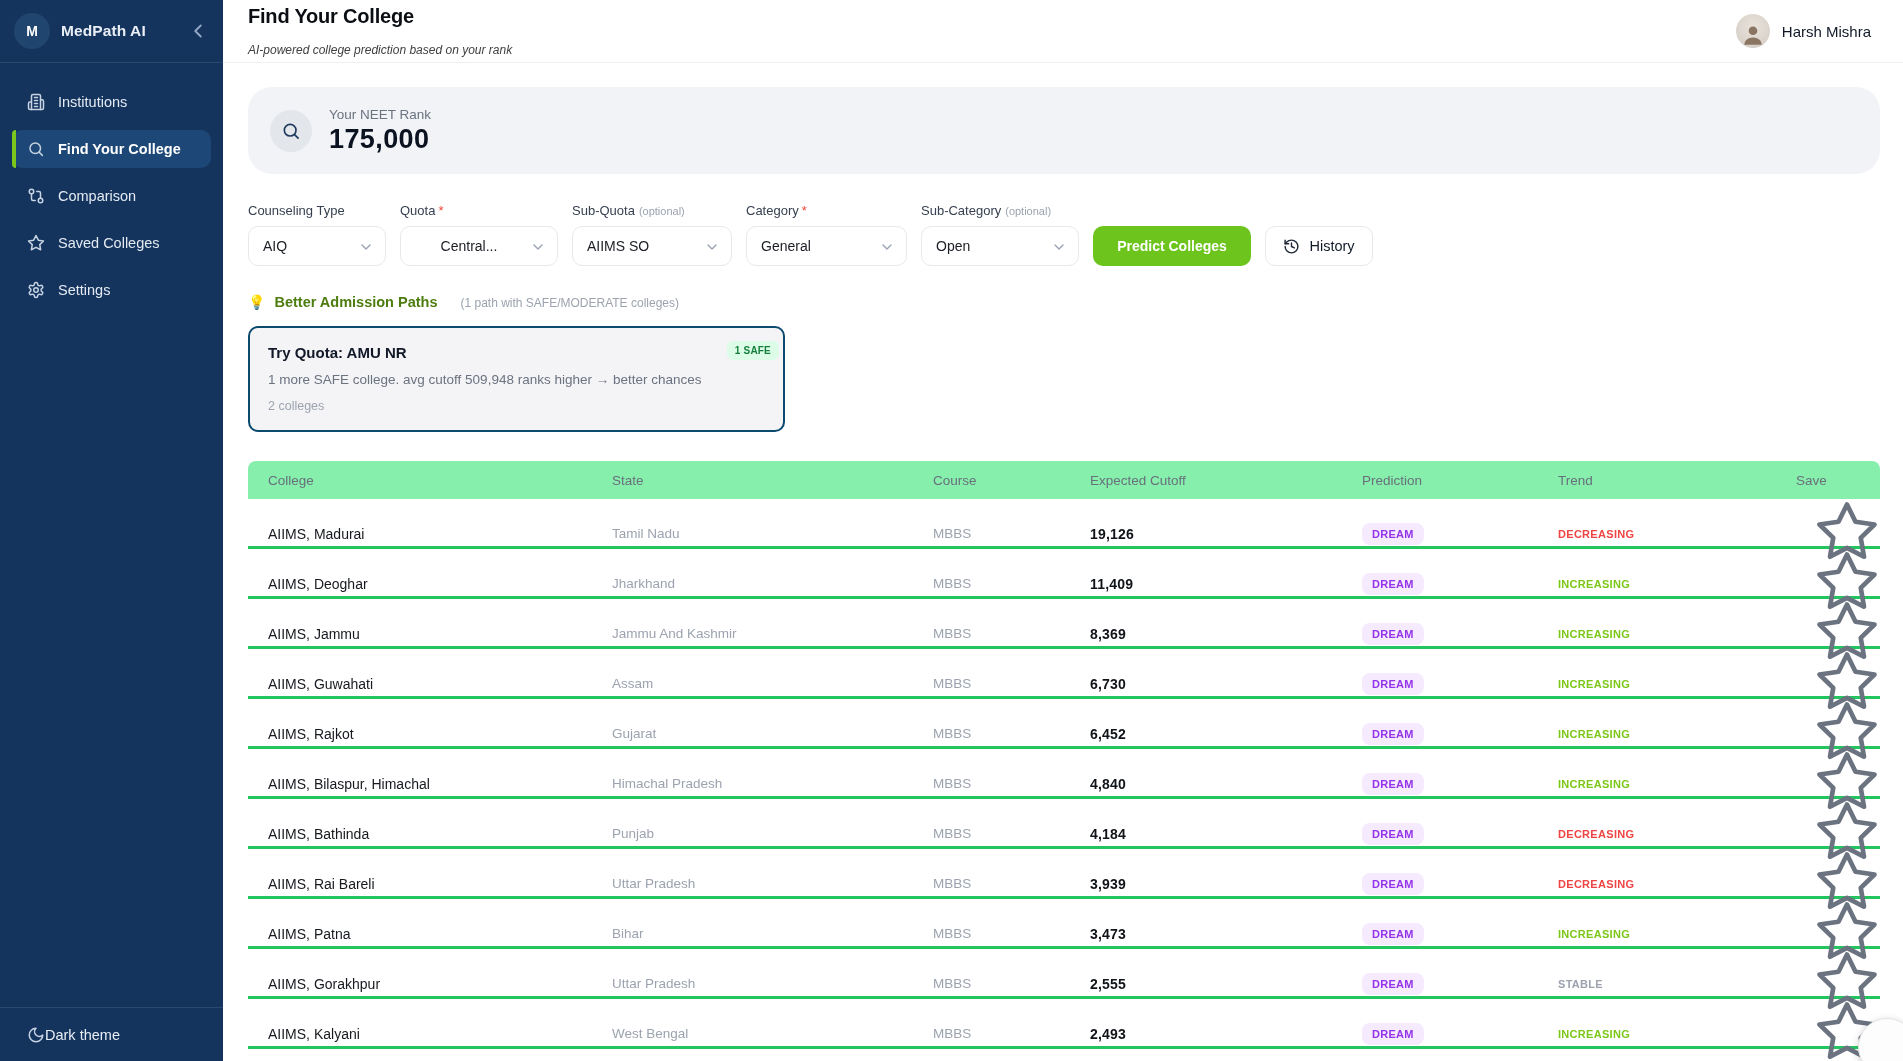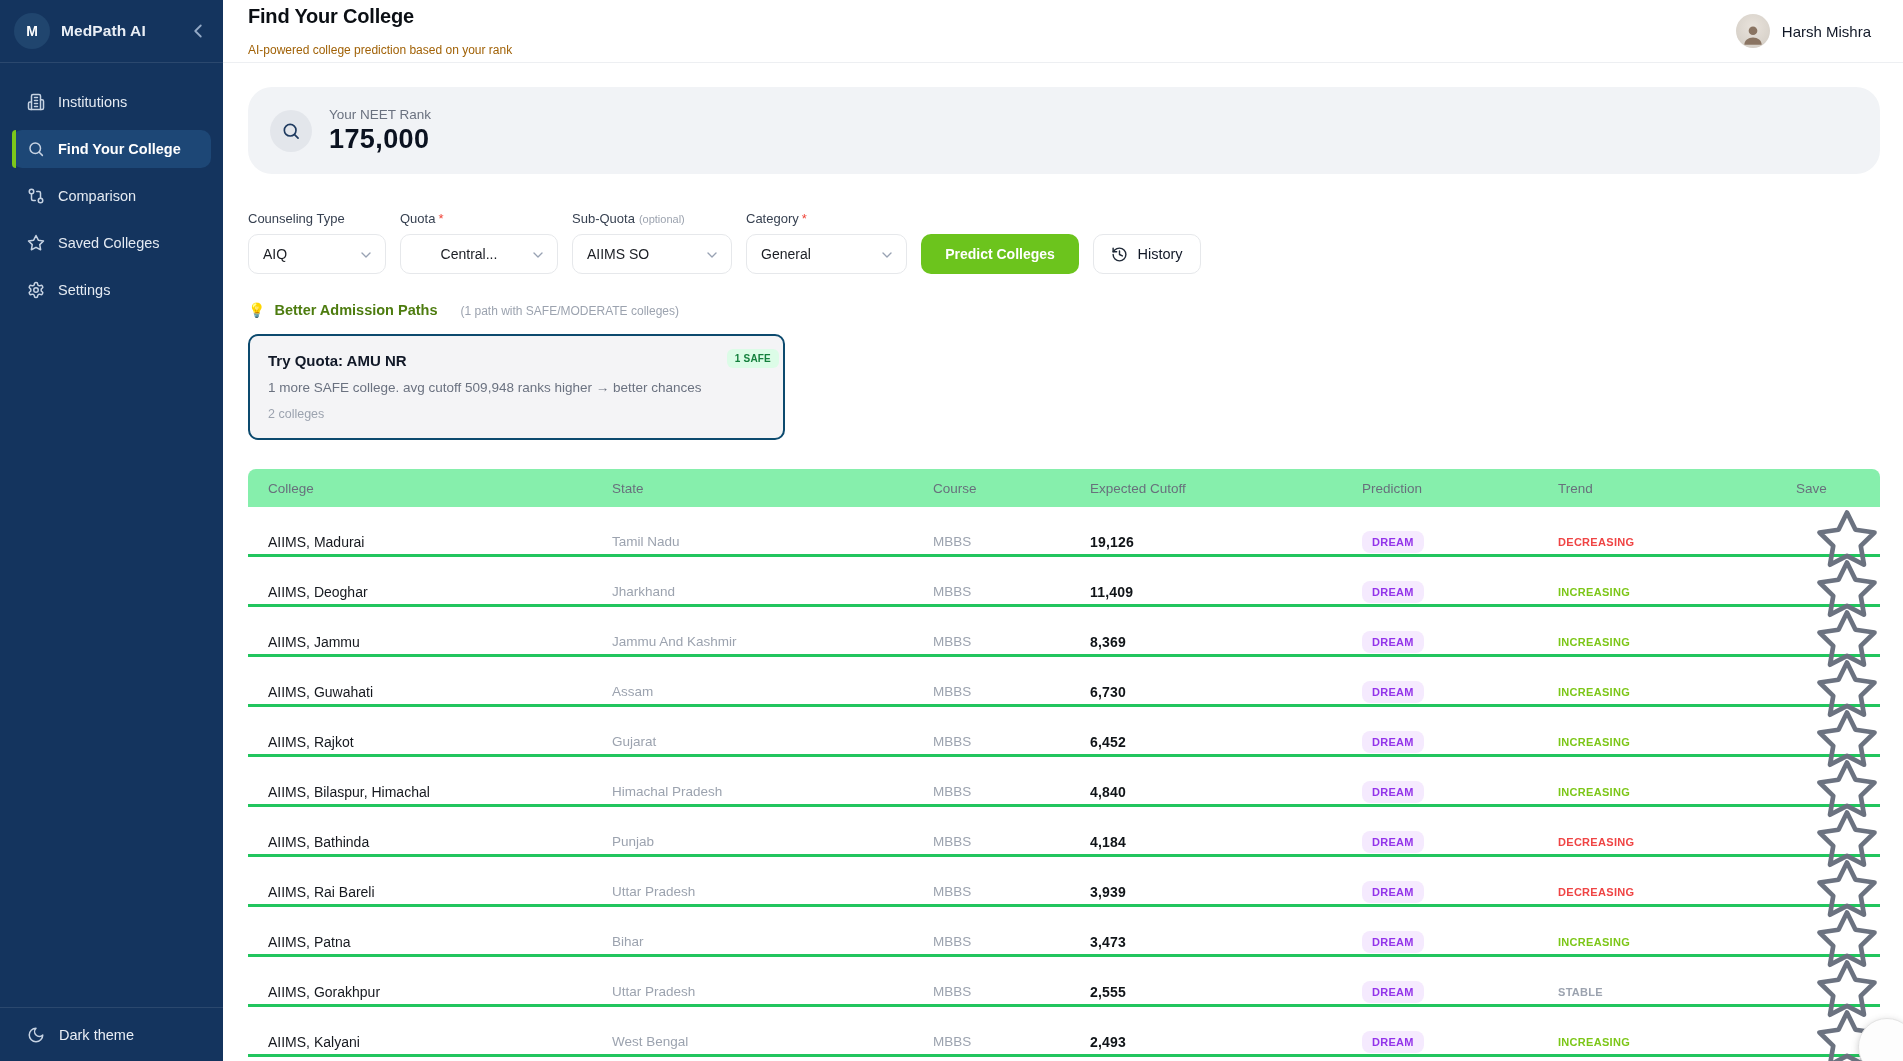--- a/index.html
+++ b/index.html
@@ -19,33 +19,33 @@
   .collapse-btn svg { width:17px; height:17px; }
   .nav { flex:1; padding:20px 12px 0; }
   .nav-item { position:relative; height:38px; margin-bottom:9px; display:flex;
     align-items:center; gap:13px; padding:0 15px; border-radius:10px;
     font-size:14.5px; color:#E4EAF2; cursor:pointer; }
   .nav-item .icon { width:18px; height:18px; color:#C7D3E3; flex:none; }
   .nav-item.active { background:var(--active-bg,#1D4776); font-weight:600; color:#FFFFFF; }
   .nav-item.active::before { content:""; position:absolute; left:0; top:0; bottom:0;
     width:4px; background:var(--lime,#7CC71B); border-radius:10px 0 0 10px; }
   .sb-footer { border-top:1px solid rgba(255,255,255,.10); height:54px;
-    display:flex; align-items:center; gap:14px; padding:0 27px; font-size:14.5px;
+    display:flex; align-items:center; padding:0 27px; font-size:14.5px;
     cursor:pointer;text-align:center; }
   .sb-footer .icon { width:18px; height:18px; color:#C7D3E3; }
 
   .icon svg { width:100%; height:100%; fill:none; stroke:currentColor;
     stroke-width:2; stroke-linecap:round; stroke-linejoin:round; display:block; }
 
   
   .main { margin-left:223px; height:100%; display:flex; flex-direction:column; }
   .main-header { height:63px; flex:none; display:flex; align-items:center;
     justify-content:space-between; padding:0 32px 0 25px; border-bottom:1px solid #EDEFF2; }
   .page-title { font-size:20px; font-weight:700; color:#0B0F14; letter-spacing:-.2px; }
-  .page-subtitle { font-size:12px; color:#a16207; margin-top:15px; }
+  .page-subtitle { font-size:12px; color:#404040; margin-top:15px;font-style:italic; }
   .user-chip { display:flex; align-items:center; gap:12px; cursor:pointer; }
   .avatar { width:34px; height:34px; border-radius:50%; overflow:hidden;
     background:radial-gradient(circle at 50% 38%, #E9E3DC 0%, #D8D2CA 70%, #C9C3BB 100%);
     display:grid; place-items:center; }
   .avatar .icon { width:26px; height:26px; color:#8A7462; margin-top:6px; }
   .avatar .icon svg { fill:currentColor; stroke:none; }
   .user-name { font-size:15px; color:#111827; font-weight:500; }
 
   .content { padding:24px 23px 0 25px; }
 
@@ -54,21 +54,21 @@
     display:flex; align-items:center; gap:17px; padding:0 22px; margin-bottom:29px; }
   .rank-icon-circle { width:42px; height:42px; border-radius:50%; background:#E3E6EB;
     display:grid; place-items:center; }
   .rank-icon-circle .icon { width:20px; height:20px; color:#1E3A5F; }
   .rank-label { font-size:13.5px; color:#6B7280; }
   .rank-value { font-size:27px; font-weight:800; color:#0B1220; letter-spacing:.4px; margin-top:2px; }
 
   
   .filters-row { display:flex; align-items:flex-end; gap:14px; }
   .field { display:flex; flex-direction:column; }
-  .field.f1 { width:138px;margin-top:8px; } .field.f2 { width:158px; } .field.f3 { width:160px; }
+  .field.f1 { width:138px; } .field.f2 { width:158px; } .field.f3 { width:160px; }
   .field.f4 { width:161px; } .field.f5 { width:158px; }
   .field-label { font-size:13px; color:#374151; font-weight:500; margin-bottom:8px; }
   .req-mark { color:#F04438; margin-left:3px; }
   .opt-note { color:#9CA3AF; font-size:11px; margin-left:4px; font-weight:400; }
   .select { position:relative; height:40px; background:#fff; border:1px solid #E6E8EB;
     border-radius:10px; display:flex; align-items:center; padding:0 34px 0 14px;
     font-size:14px; color:#1A1D23; cursor:pointer; }
   .select.centered .select-value { width:100%; text-align:center; }
   .select .chev { position:absolute; right:11px; top:12px; width:16px; height:16px; color:#98A2B3; }
   .btn-predict { height:40px; width:158px; border:none; border-radius:10px;
@@ -268,20 +268,31 @@
           <div class="field-label">Category<span class="req-mark">*</span></div>
           <div class="select">
             <span class="select-value">General</span>
             <span class="icon chev">
               <svg viewBox="0 0 24 24">
                 <path d="m6 9 6 6 6-6"></path>
               </svg>
             </span>
           </div>
         </div>
+        <div class="field f5">
+          <div class="field-label">Sub-Category<span class="opt-note">(optional)</span></div>
+          <div class="select">
+            <span class="select-value">Open</span>
+            <span class="icon chev">
+              <svg viewBox="0 0 24 24">
+                <path d="m6 9 6 6 6-6"></path>
+              </svg>
+            </span>
+          </div>
+        </div>
         <button class="btn-predict" id="predict-btn">Predict Colleges</button>
       <button class="btn-history">
         <span class="icon">
             <svg viewBox="0 0 24 24">
               <path d="M3 12a9 9 0 1 0 9-9 9.75 9.75 0 0 0-6.74 2.74L3 8"></path>
               <path d="M3 3v5h5"></path>
               <path d="M12 7v5l4 2"></path>
             </svg>
           </span>
         <span>History</span>

